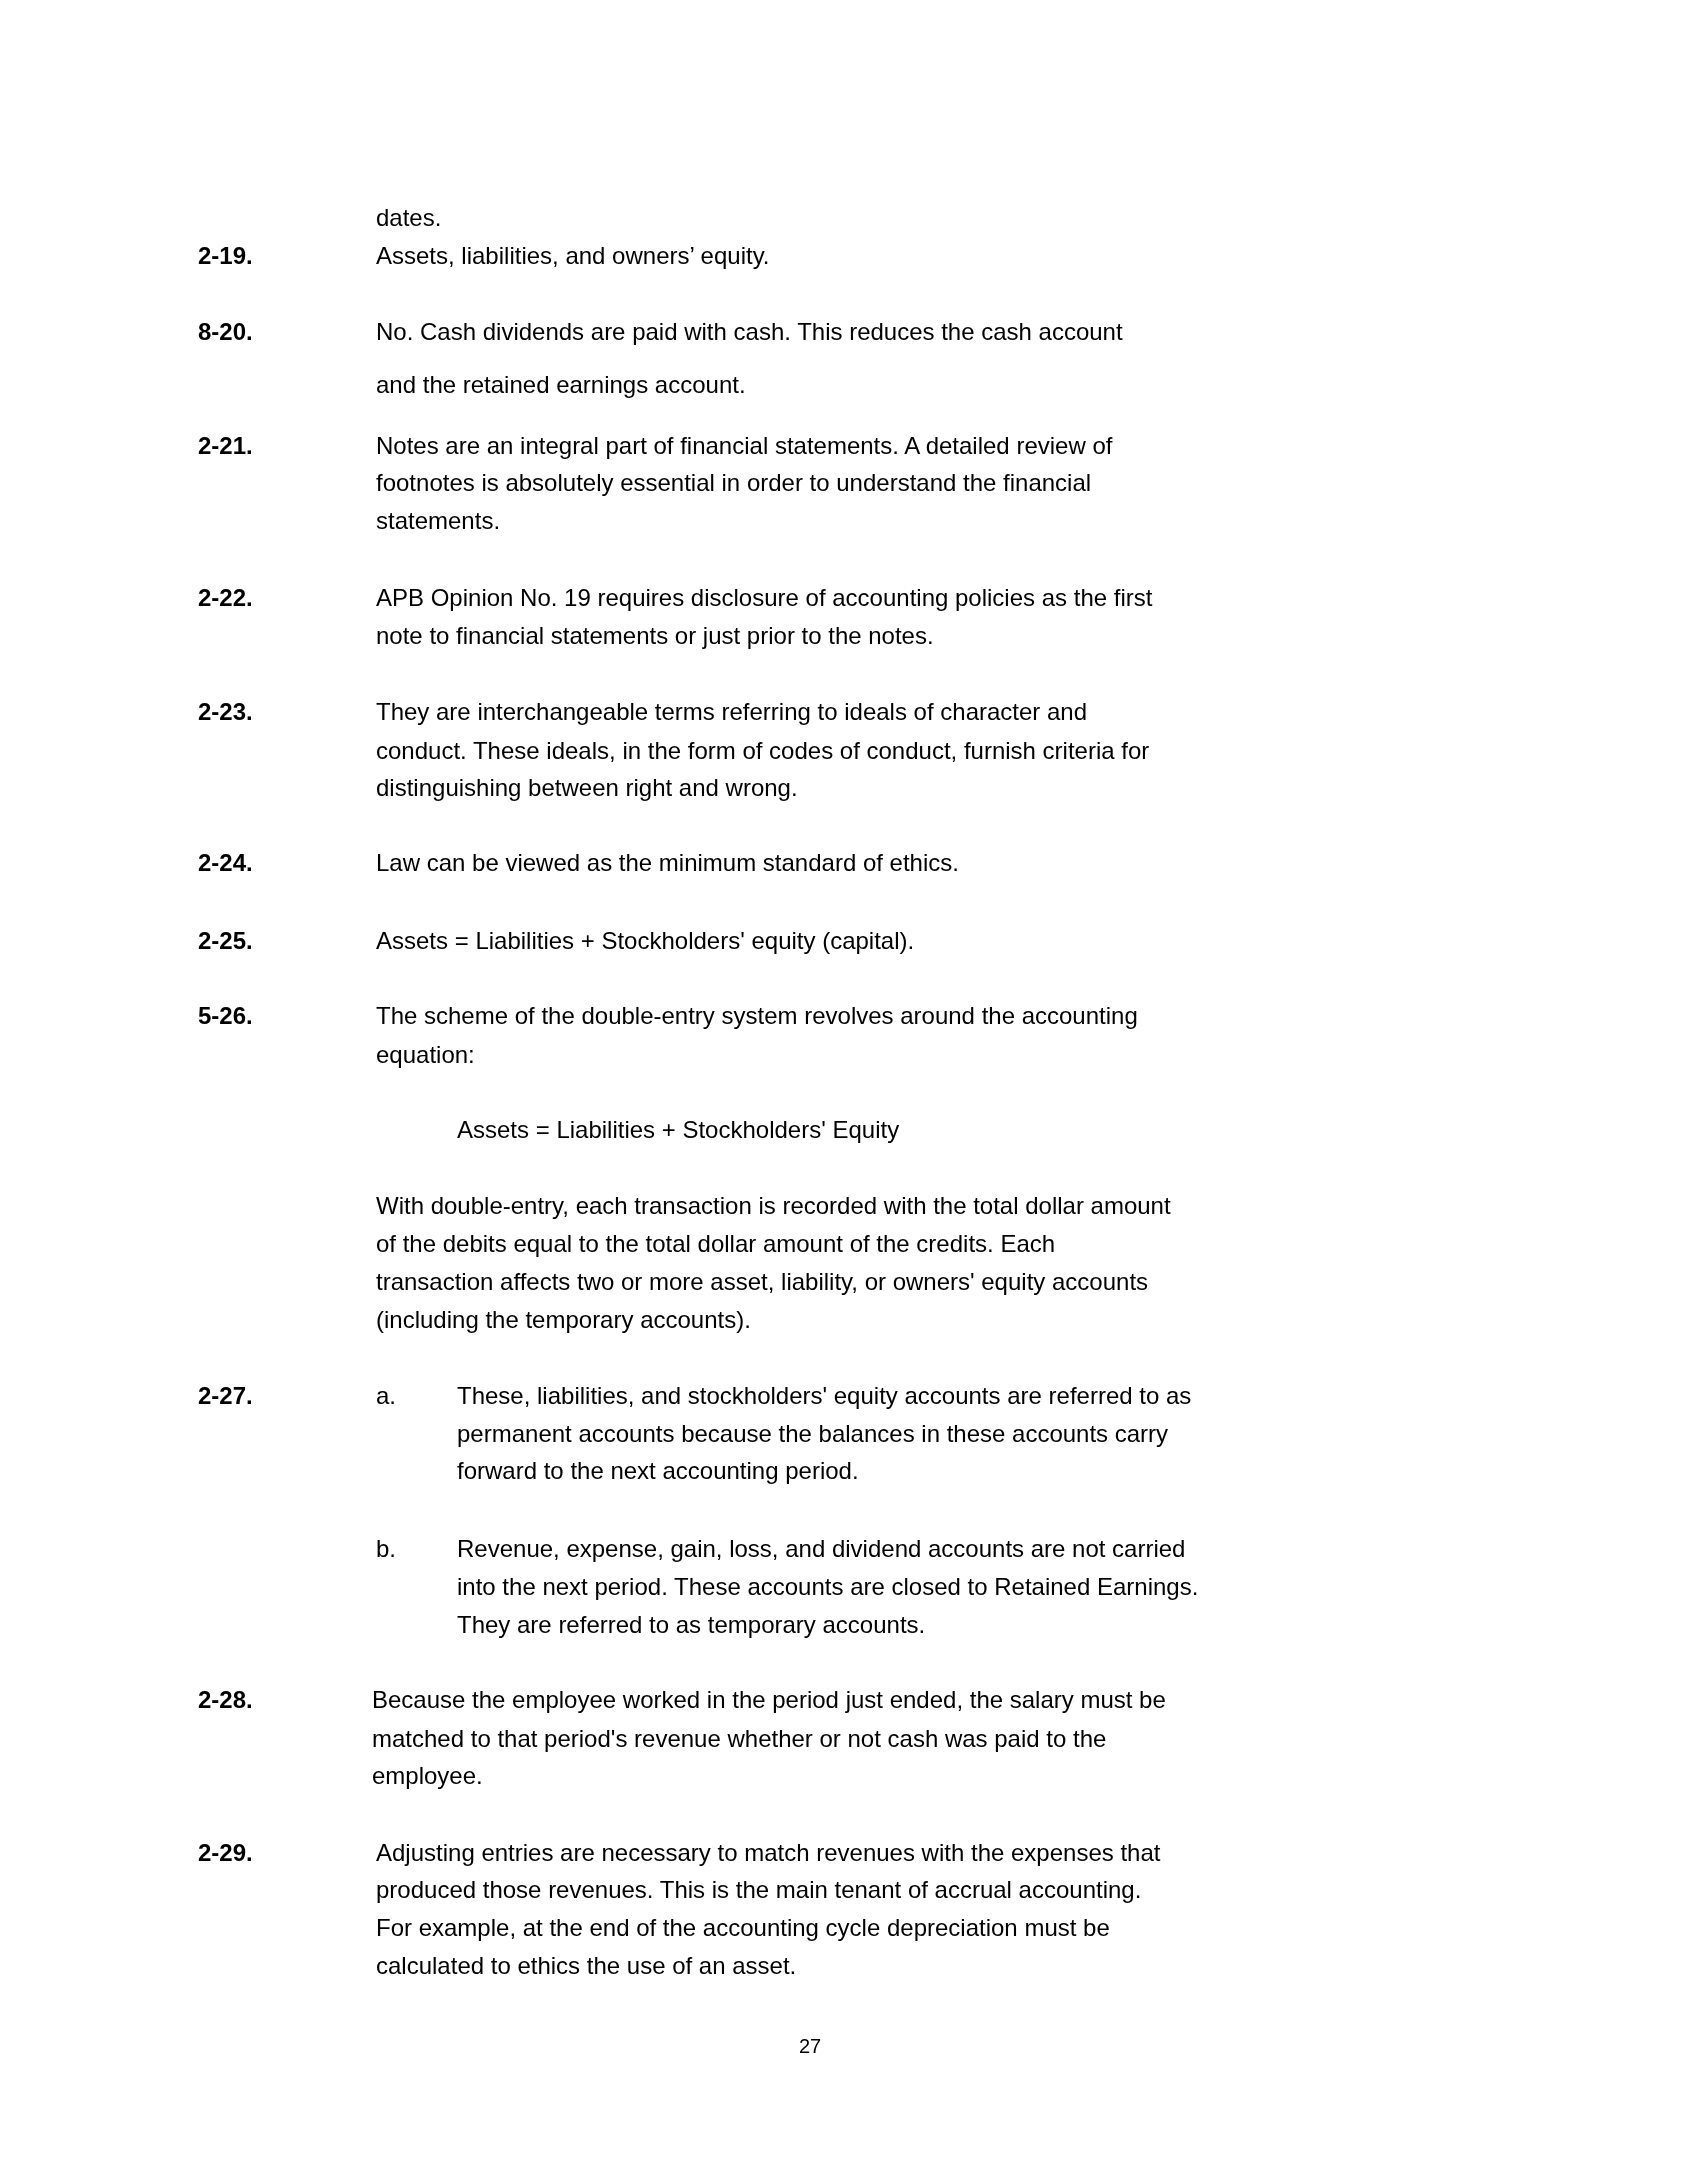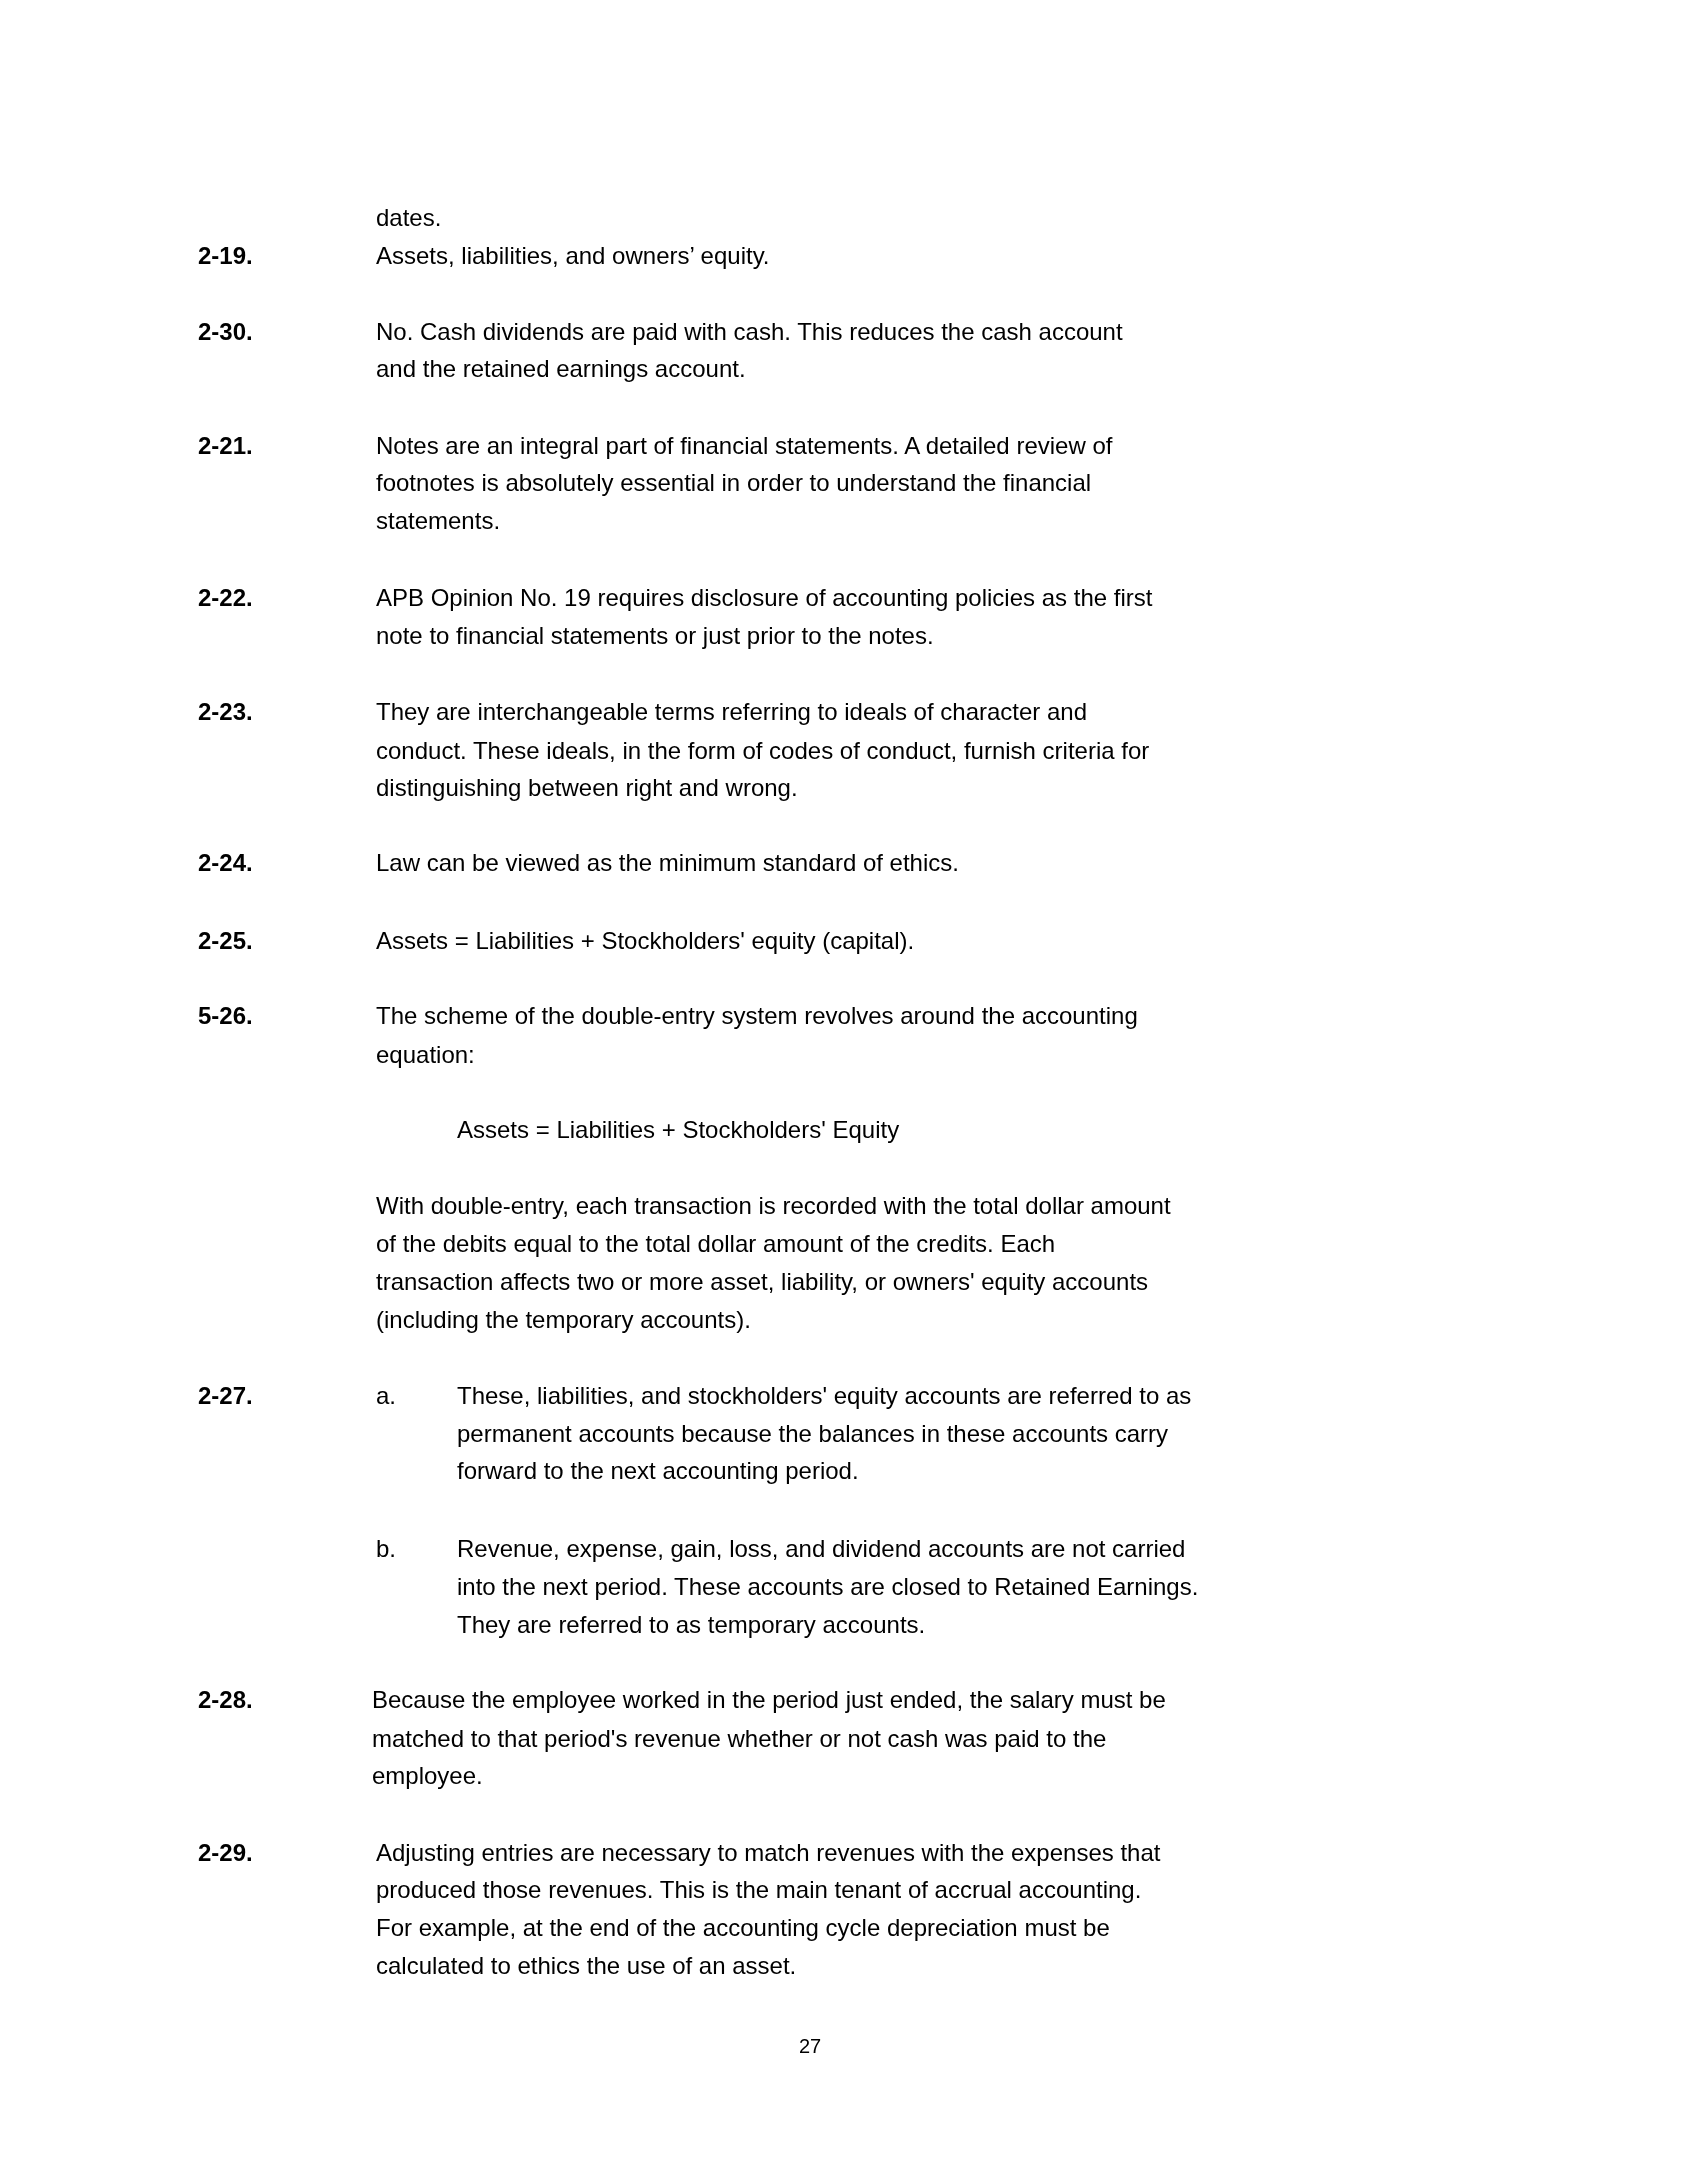--- a/index.html
+++ b/index.html
@@ -14,23 +14,23 @@
   .pagenum { position: absolute; left: 0; width: 1620px; text-align: center; font-size: 20px; line-height: 24px; top: 2034px; }
 </style>
 </head>
 <body>
 
 <div class="line txt" style="top:199px">dates.</div>
 
 <div class="line num" style="top:237px">2-19.</div>
 <div class="line txt" style="top:237px">Assets, liabilities, and owners’ equity.</div>
 
-<div class="line num" style="top:313px">2-30.</div>
+<div class="line num" style="top:313px">8-20.</div>
 <div class="line txt" style="top:313px">No.  Cash dividends are paid with cash.  This reduces the cash account</div>
-<div class="line txt" style="top:350px">and the retained earnings account.</div>
+<div class="line txt" style="top:366px">and the retained earnings account.</div>
 
 <div class="line num" style="top:427px">2-21.</div>
 <div class="line txt" style="top:427px">Notes are an integral part of financial statements.  A detailed review of</div>
 <div class="line txt" style="top:464px">footnotes is absolutely essential in order to understand the financial</div>
 <div class="line txt" style="top:502px">statements.</div>
 
 <div class="line num" style="top:579px">2-22.</div>
 <div class="line txt" style="top:579px">APB Opinion No. 19 requires disclosure of accounting policies as the first</div>
 <div class="line txt" style="top:617px">note to financial statements or just prior to the notes.</div>
 

